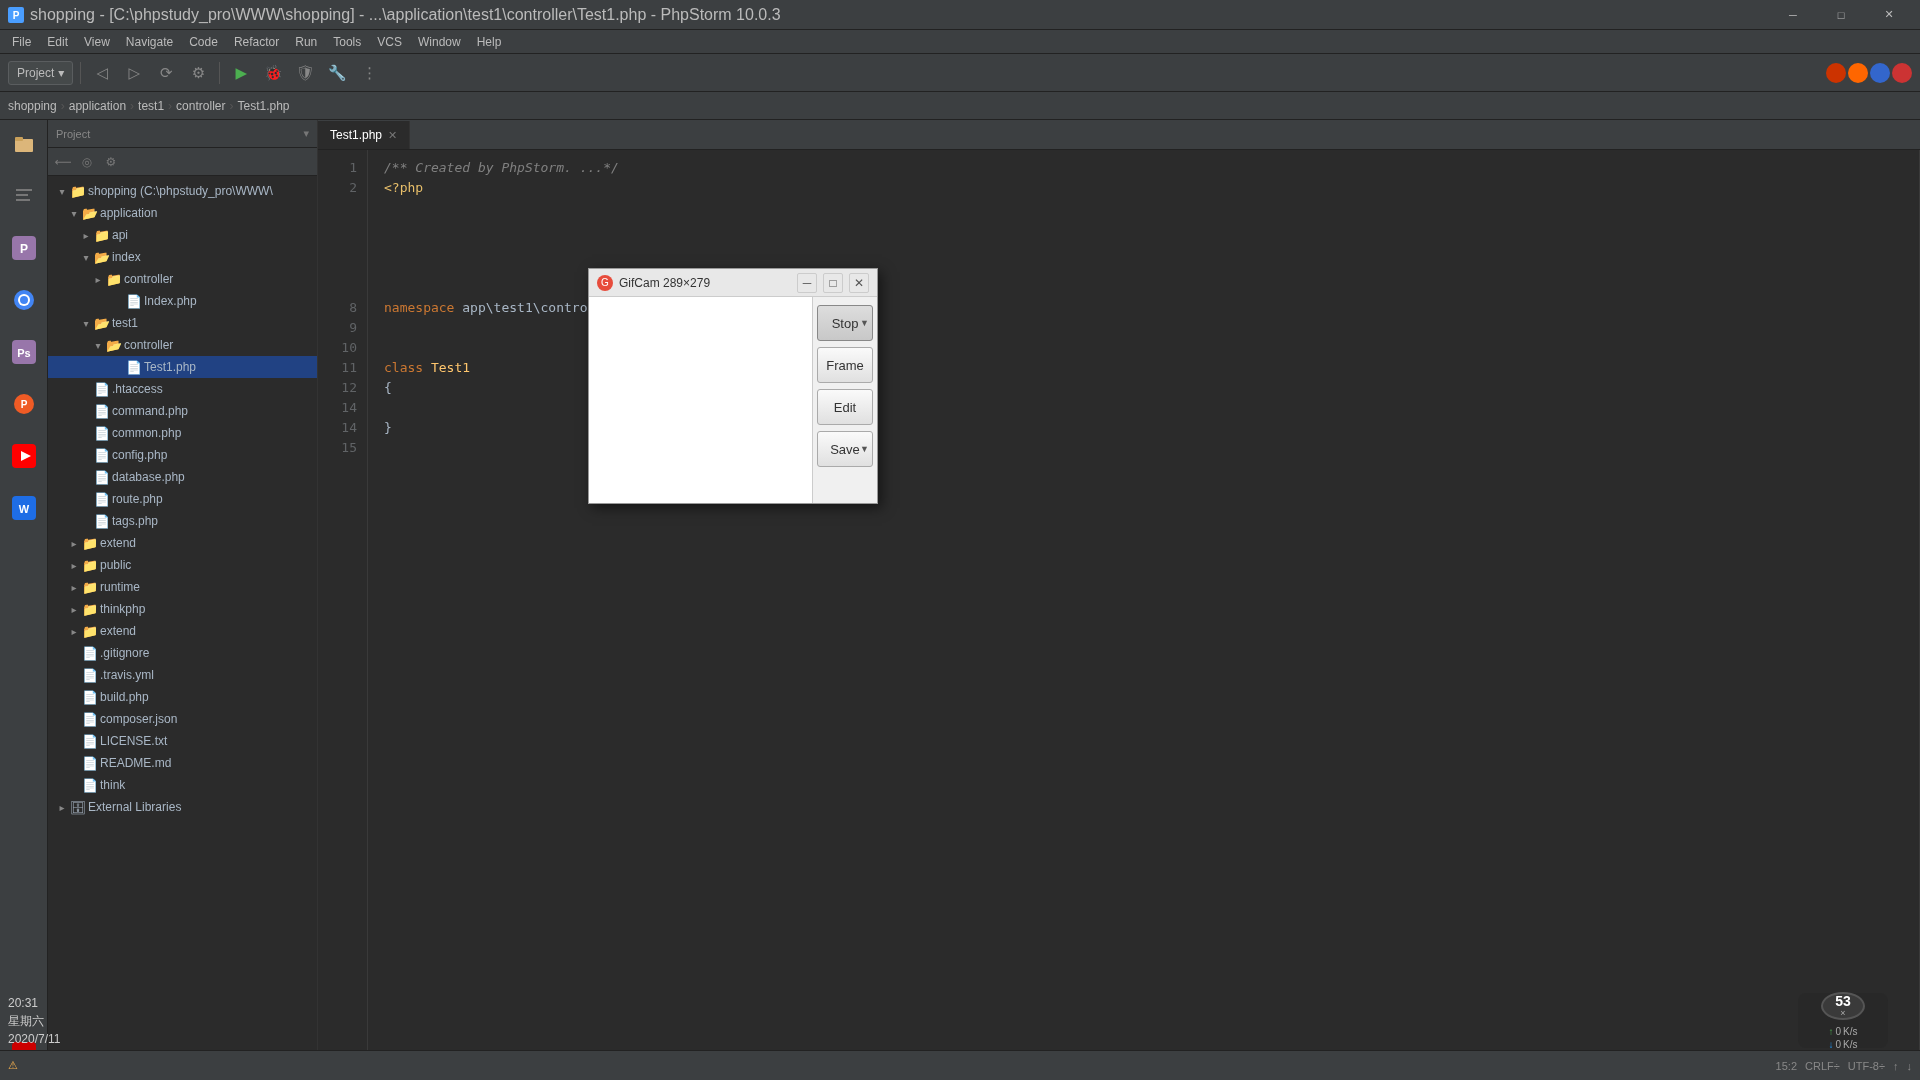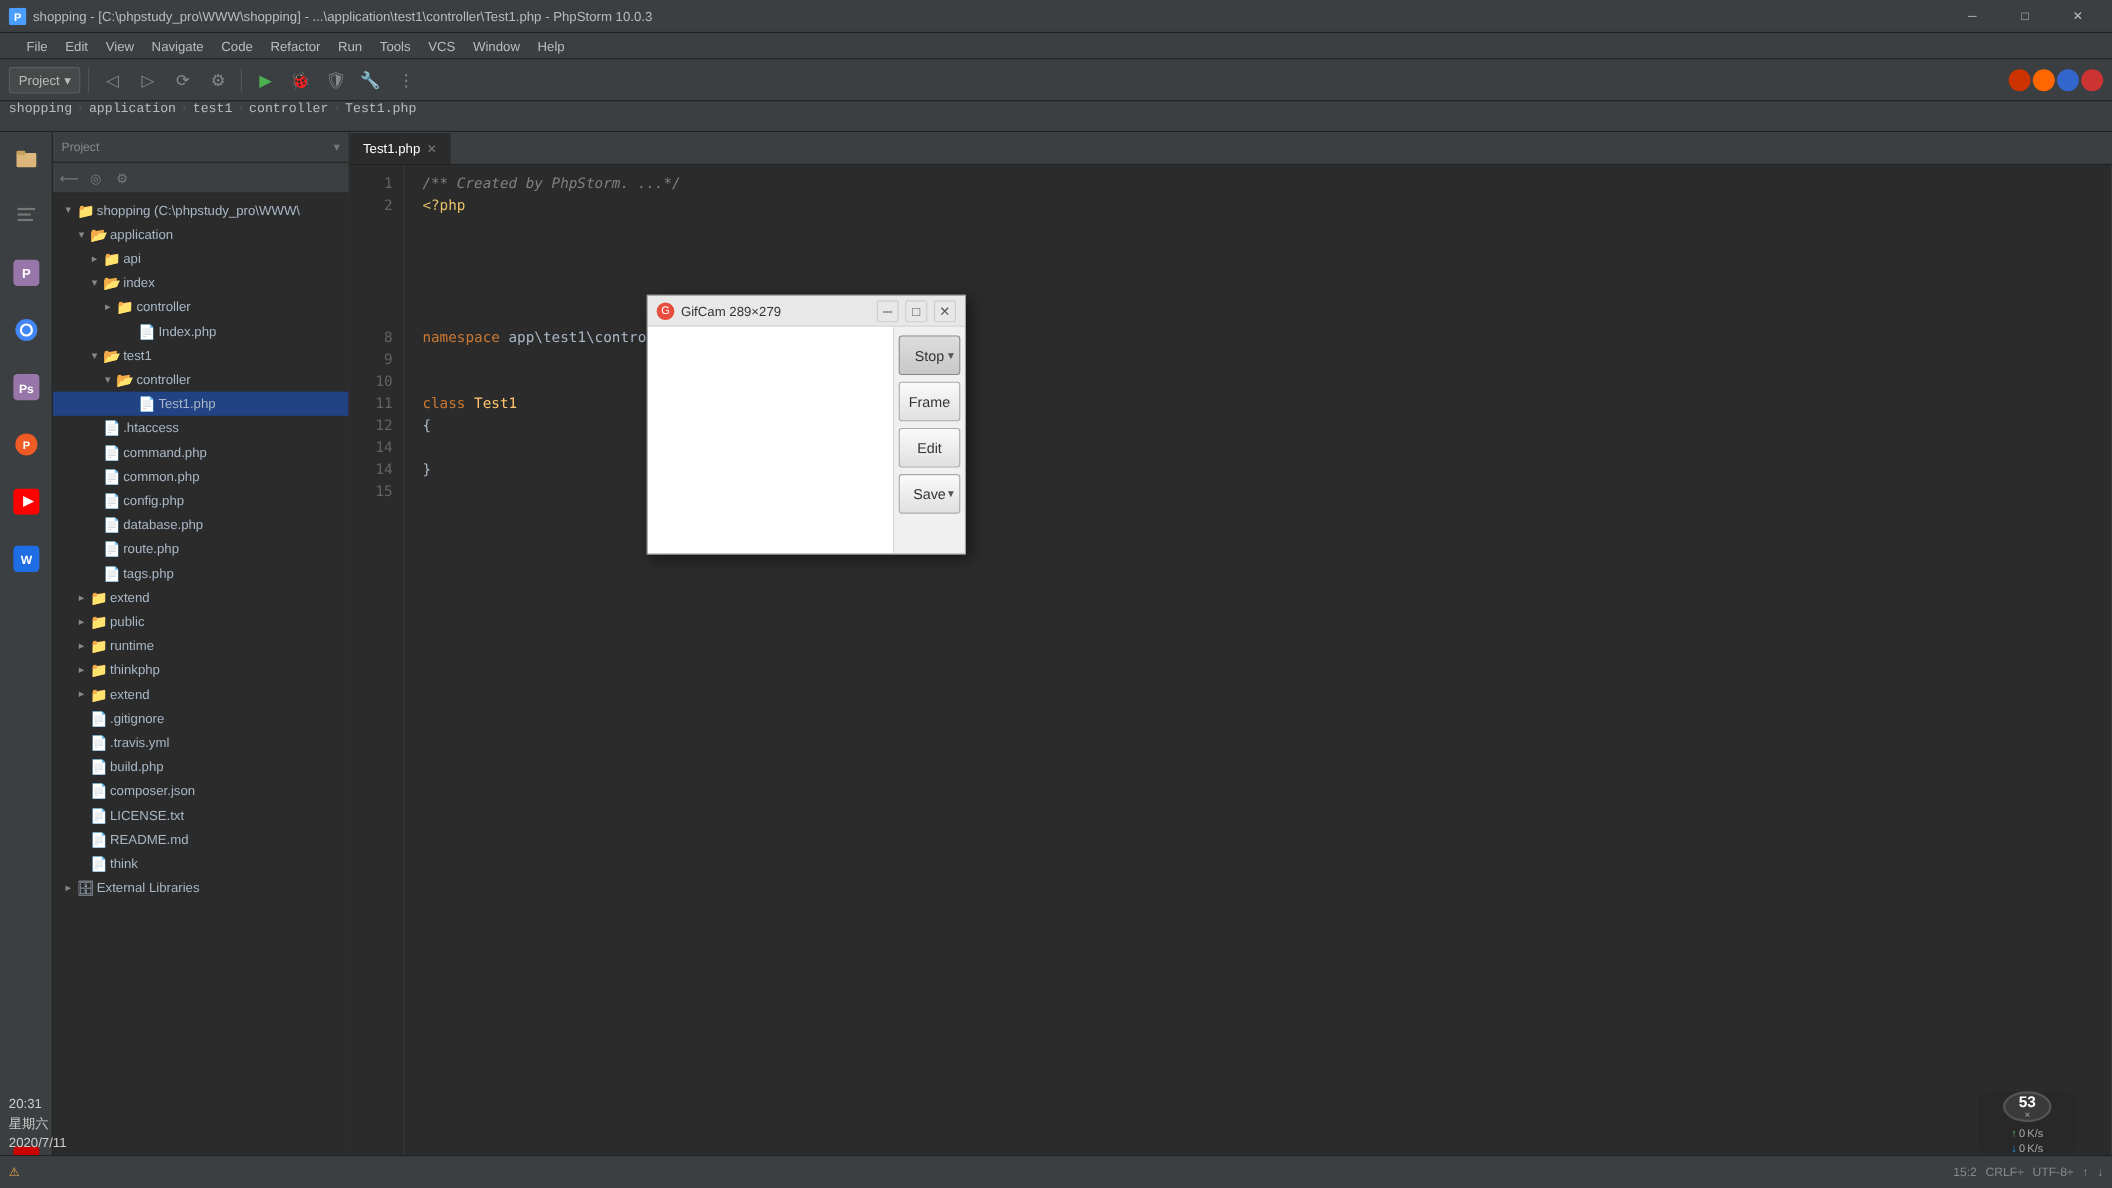--- a/index.html
+++ b/index.html
@@ -24,21 +24,21 @@
       border-bottom: 1px solid #222;
     }
     #title-bar-icon {
       width: 16px;
       height: 16px;
       margin-right: 6px;
       display: flex; align-items: center; justify-content: center;
     }
     #title-text {
       flex: 1;
-      font-size: 12px;
+      font-size: 16px;
       color: #bbb;
     }
     #window-controls {
       display: flex;
       gap: 2px;
     }
     .win-btn {
       width: 46px;
       height: 30px;
       display: flex; align-items: center; justify-content: center;
@@ -46,21 +46,21 @@
       font-size: 11px;
       color: #bbb;
     }
 
     
     #menu-bar {
       height: 24px;
       background: #3c3f41;
       display: flex;
       align-items: center;
-      padding: 0 16px;
+      padding: 0 4px;
       border-bottom: 1px solid #222;
     }
     .menu-item {
       padding: 2px 8px;
       color: #bbb;
       cursor: pointer;
       font-size: 12px;
     }
 
     
@@ -225,25 +225,25 @@
     .cmt { color: #808080; font-style: italic; }
     .cls { color: #ffc66d; }
     .tag { color: #e8bf6a; }
     .ns { color: #a9b7c6; }
 
     
     #breadcrumb-bar {
       height: 28px;
       background: #3c3f41;
       display: flex;
+      align-items: center;
       padding: 0 8px;
       gap: 4px;
       font-size: 12px;
       border-bottom: 1px solid #222;
-      font-family: Liberation Mono, monospace;
     }
     .breadcrumb-item {
       color: #bbb;
       cursor: pointer;
     }
     .breadcrumb-sep { color: #555; }
 
     
     #toolbar {
       height: 38px;

